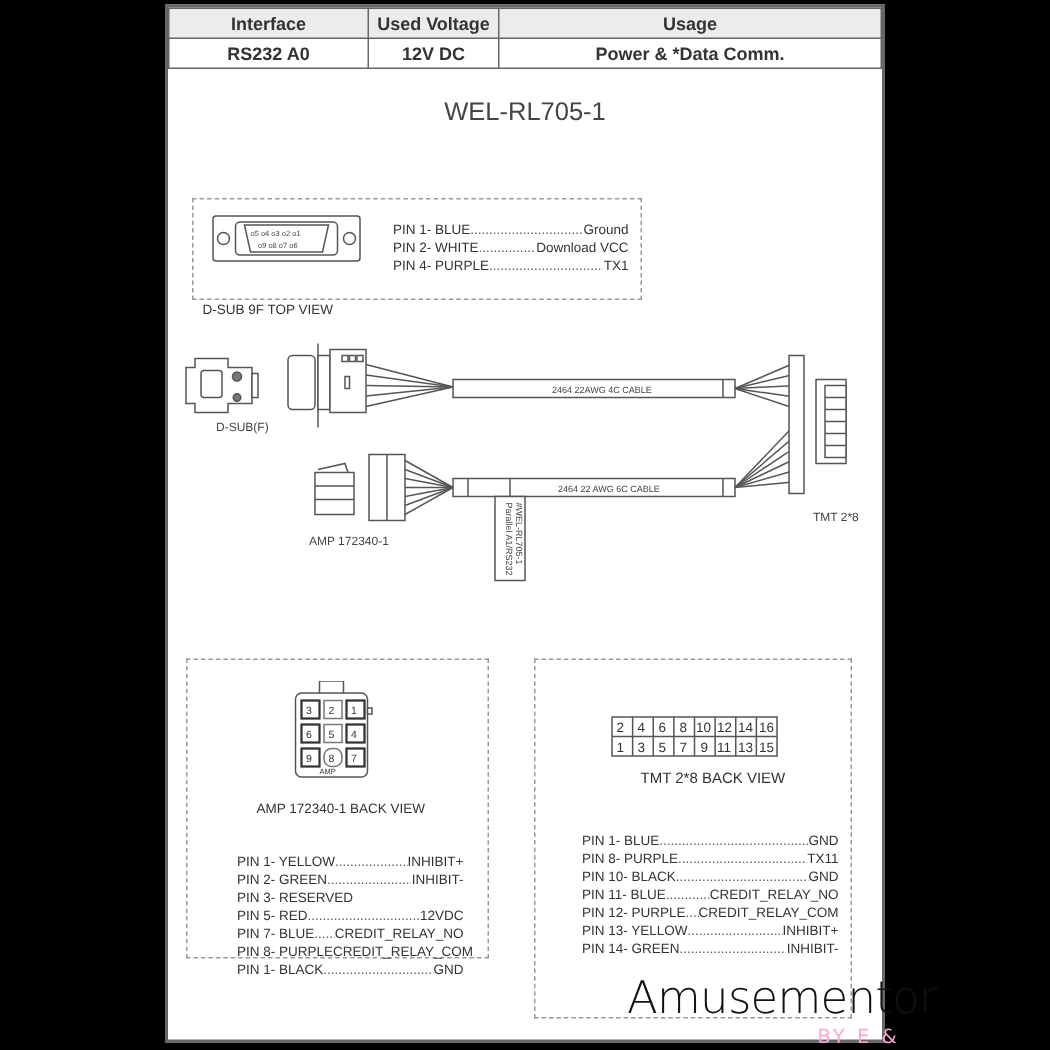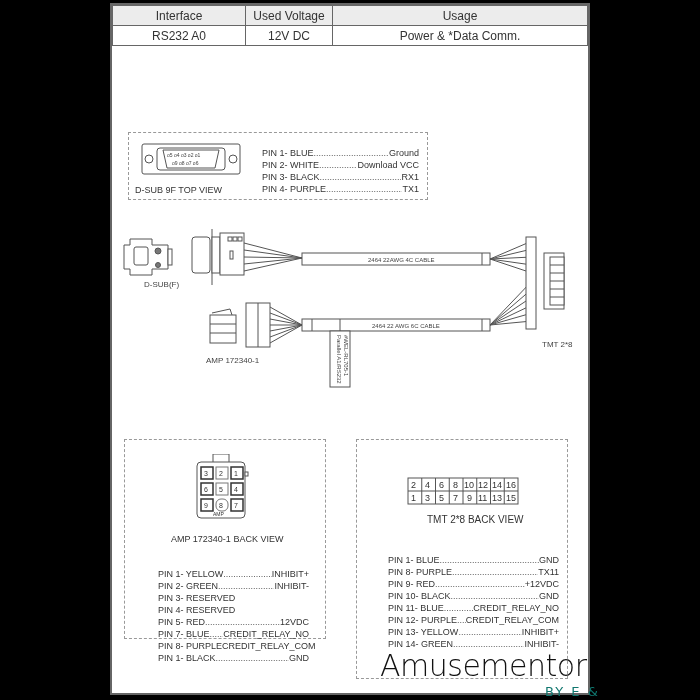--- a/index.html
+++ b/index.html
@@ -1,32 +1,32 @@
 <!DOCTYPE html>
 <html><head>
 <meta charset="utf-8">
 <style>
   html, body { margin:0; padding:0; }
   body { width:700px; height:700px; background:#000; position:relative; overflow:hidden;
          font-family:"Liberation Sans", sans-serif; color:#333; }
   .sheet { position:absolute; left:110px; top:3px; width:480px; height:692px; background:#fff;
            border:2px solid #666; box-sizing:border-box; }
   table.spec { position:absolute; left:0; top:0; width:476px; border-collapse:collapse; font-size:12px; }
-  table.spec td { border:1px solid #666; text-align:center; height:19px; padding:0; color:#333; }
+  table.spec td { border:1px solid #666; text-align:center; height:19px; padding:0; color:#333;font-weight:bold; }
   table.spec tr.head td { background:#ececec; }
   .title { position:absolute; left:0; width:476px; top:60px; text-align:center; font-size:17px; color:#444; }
   .dash { position:absolute; border:1px dashed #999; box-sizing:border-box; }
   .txt { position:absolute; font-size:9px; color:#333; white-space:nowrap; }
   .pinrow { display:flex; font-size:9px; line-height:12px; color:#333;padding-left:15px; }
   .pinrow .l { white-space:nowrap; }
   .pinrow .dots { flex:1; overflow:hidden; white-space:nowrap; }
   .pinrow .dots::after { content:"........................................................................................................"; color:#555; }
   .pinrow .r { white-space:nowrap; }
-  .wm { position:absolute; left:380px; top:648px; font-size:30px; color:#111; font-family:"DejaVu Sans", sans-serif; letter-spacing:-0.5px; font-weight:300; }
-  .wm2 { position:absolute; left:545px; top:684px; font-size:13px; color:#0f766e; font-family:"DejaVu Sans", sans-serif; letter-spacing:2px; }
+  .wm { position:absolute; left:418px; top:648px; font-size:30px; color:#111; font-family:"DejaVu Sans", sans-serif; letter-spacing:-0.5px; font-weight:300; }
+  .wm2 { position:absolute; left:545px; top:684px; font-size:13px; color:#f9a8d4; font-family:"DejaVu Sans", sans-serif; letter-spacing:2px; }
 </style>
 </head>
 <body>
 
 <div class="sheet">
 
   <table class="spec">
     <tbody>
         <tr class="head">
       <td style="width:132px">Interface</td>
@@ -34,49 +34,45 @@
       <td>Usage</td>
     </tr>
     <tr>
       <td>RS232 A0</td>
       <td>12V DC</td>
       <td>Power &amp; *Data Comm.</td>
     </tr>
   </tbody>
     </table>
 
+  <div class="title">WEL-RL705-1</div>
 
   <div class="dash" style="left:16px;top:127px;width:300px;height:68px;">
     <svg style="position:absolute;left:12px;top:8px" width="100" height="36">
       <rect x="1" y="3" width="98" height="30" fill="#fff" stroke="#555" rx="2"></rect>
       <rect x="16" y="7" width="68" height="22" fill="#fff" stroke="#555" rx="3"></rect>
       <circle cx="8" cy="18" r="4" fill="none" stroke="#555"></circle>
       <circle cx="92" cy="18" r="4" fill="none" stroke="#555"></circle>
       <path d="M22 9 L78 9 L74 27 L26 27 Z" fill="none" stroke="#555"></path>
       <g font-size="5" fill="#444" font-family="Liberation Sans, sans-serif">
         <text x="26" y="16">o5 o4 o3 o2 o1</text>
         <text x="31" y="24">o9 o8 o7 o6</text>
       </g>
     </svg>
-    <div class="txt" style="left:6px;top:52px;font-size:9px">D-SUB 9F TOP VIEW</div>
+    <div class="txt" style="left:6px;top:68px;font-size:9px">D-SUB 9F TOP VIEW</div>
     <div style="position:absolute;left:118px;top:14px;width:172px">
       <div class="pinrow">
           <span class="l">PIN 1- BLUE</span>
           <span class="dots"></span>
           <span class="r">Ground</span>
         </div>
       <div class="pinrow">
           <span class="l">PIN 2- WHITE</span>
           <span class="dots"></span>
           <span class="r">Download VCC</span>
-        </div>
-      <div class="pinrow">
-          <span class="l">PIN 3- BLACK</span>
-          <span class="dots"></span>
-          <span class="r">RX1</span>
         </div>
       <div class="pinrow">
           <span class="l">PIN 4- PURPLE</span>
           <span class="dots"></span>
           <span class="r">TX1</span>
         </div>
     </div>
   </div>
 
   <svg style="position:absolute;left:0;top:220px" width="476" height="170">
@@ -213,23 +209,20 @@
         </div>
       <div class="pinrow">
           <span class="l">PIN 2- GREEN</span>
           <span class="dots"></span>
           <span class="r">INHIBIT-</span>
         </div>
       <div class="pinrow">
           <span class="l">PIN 3- RESERVED</span>
         </div>
       <div class="pinrow">
-          <span class="l">PIN 4- RESERVED</span>
-        </div>
-      <div class="pinrow">
           <span class="l">PIN 5- RED</span>
           <span class="dots"></span>
           <span class="r">12VDC</span>
         </div>
       <div class="pinrow">
           <span class="l">PIN 7- BLUE</span>
           <span class="dots"></span>
           <span class="r">CREDIT_RELAY_NO</span>
         </div>
       <div class="pinrow">
@@ -286,25 +279,20 @@
           <span class="l">PIN   1- BLUE</span>
           <span class="dots"></span>
           <span class="r">GND</span>
         </div>
       <div class="pinrow">
           <span class="l">PIN   8- PURPLE</span>
           <span class="dots"></span>
           <span class="r">TX11</span>
         </div>
       <div class="pinrow">
-          <span class="l">PIN   9- RED</span>
-          <span class="dots"></span>
-          <span class="r">+12VDC</span>
-        </div>
-      <div class="pinrow">
           <span class="l">PIN 10- BLACK</span>
           <span class="dots"></span>
           <span class="r">GND</span>
         </div>
       <div class="pinrow">
           <span class="l">PIN 11- BLUE</span>
           <span class="dots"></span>
           <span class="r">CREDIT_RELAY_NO</span>
         </div>
       <div class="pinrow">

